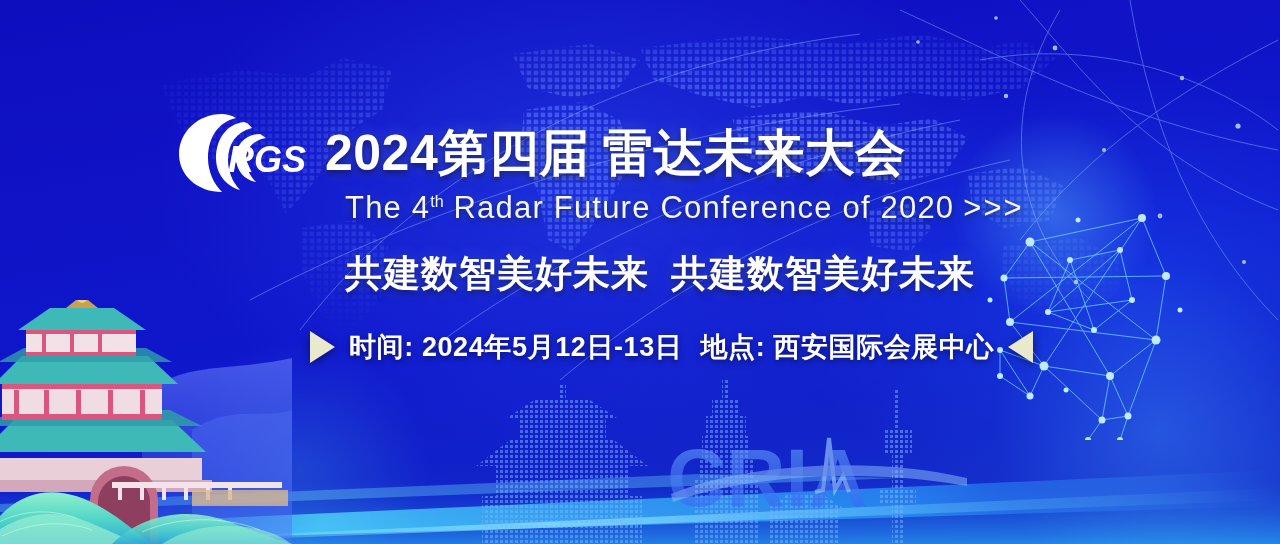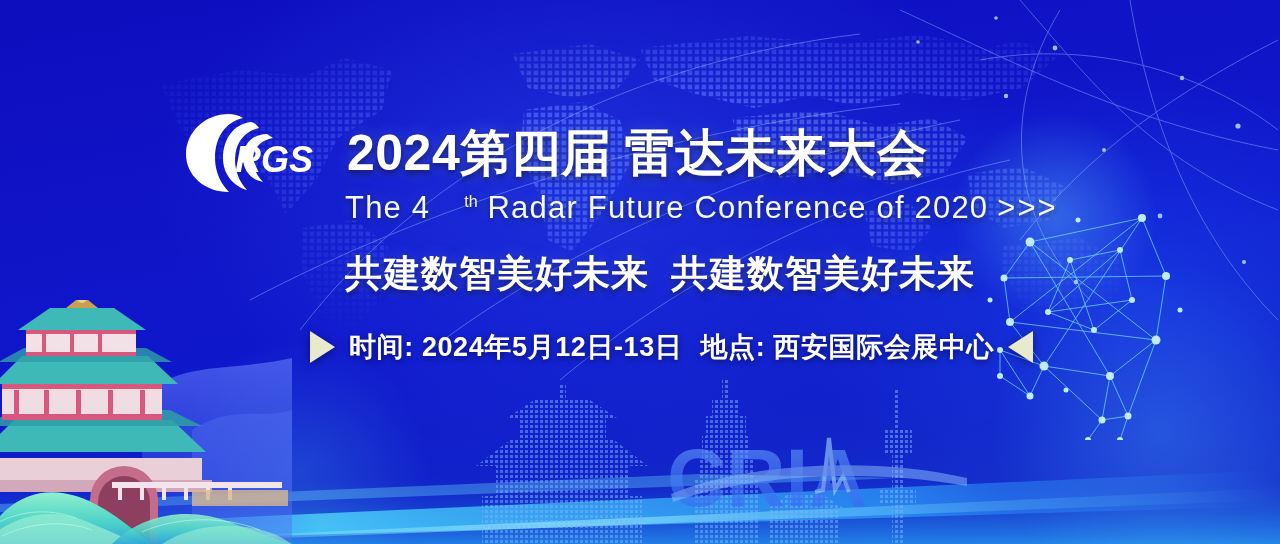--- a/index.html
+++ b/index.html
@@ -36,37 +36,37 @@
       radial-gradient(circle 150px at 1055px 215px, rgba(90,190,255,.38), transparent 68%),
       radial-gradient(circle 240px at 1160px 430px, rgba(60,150,255,.30), transparent 70%),
       radial-gradient(circle 180px at 300px 470px, rgba(80,230,220,.18), transparent 72%);
     mix-blend-mode:screen;
   }
 
   
   #content { position:absolute; inset:0; }
 
   #titlerow {
-    position:absolute; left:181px; top:112px; display:flex; align-items:center; gap:20px;
+    position:absolute; left:174px; top:112px; display:flex; align-items:center; gap:5px;
   }
   #logo { width:146px; height:82px; flex:0 0 auto; }
   #maintitle {
     font-size:50px; line-height:1; font-weight:700; color:#fff; white-space:nowrap;
     letter-spacing:.5px;
     text-shadow:0 3px 7px rgba(0,0,15,.55), 0 0 16px rgba(150,200,255,.30);
   }
   #maintitle .gap { display:inline-block; width:13px; }
 
   #subtitle {
     position:absolute; left:345px; top:192px;
     font-size:31px; line-height:1; color:#f3f7ff; white-space:nowrap;
     letter-spacing:1.2px; font-weight:400;
     text-shadow:0 2px 6px rgba(0,0,20,.55), 0 0 14px rgba(140,195,255,.28);
   }
-  #subtitle sup { font-size:.52em; vertical-align:super; letter-spacing:0;margin-left:34px; }
+  #subtitle sup { font-size:.52em; vertical-align:super; letter-spacing:0; }
   #subtitle .chev { letter-spacing:2px; margin-left:9px; }
 
   #slogan {
     position:absolute; left:345px; top:255px;
     font-size:37px; line-height:1; font-weight:700; color:#fff; white-space:nowrap;
     letter-spacing:1px;
     text-shadow:0 3px 7px rgba(0,0,20,.55), 0 0 15px rgba(150,200,255,.26);
   }
   #slogan .gap { display:inline-block; width:22px; }
 

